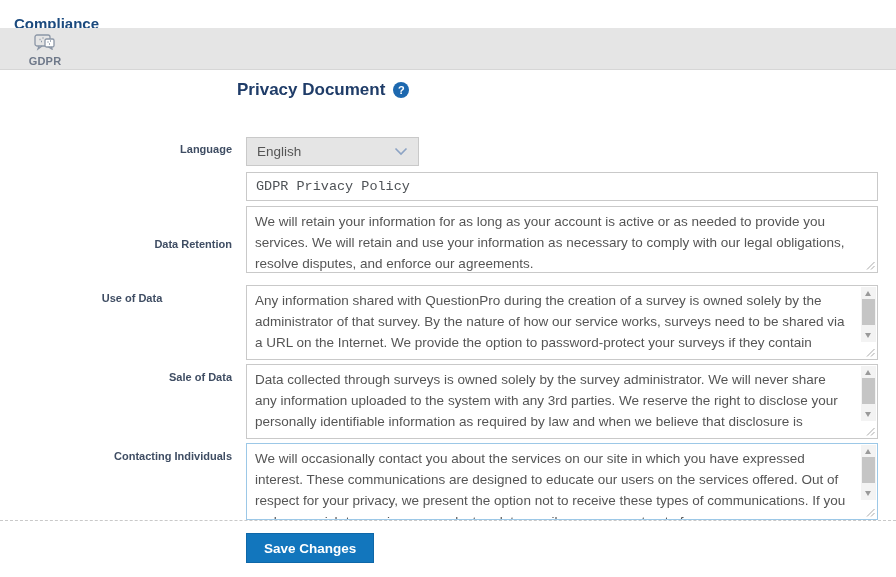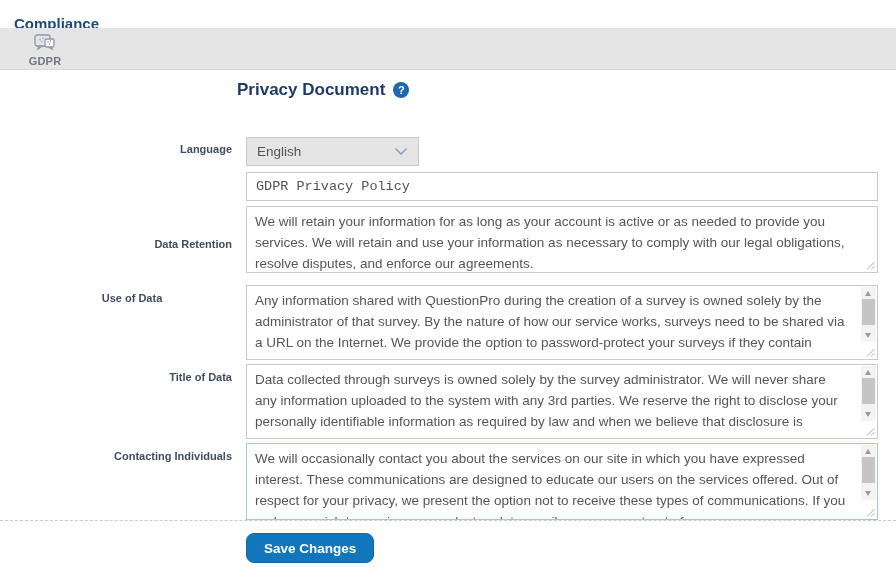--- a/index.html
+++ b/index.html
@@ -44,21 +44,21 @@
   .sb-up, .sb-down { position:absolute; left:4px; width:0; height:0; border-left:3.5px solid transparent;
                      border-right:3.5px solid transparent; cursor:pointer; }
   .sb-up   { top:4px; border-bottom:5px solid #9a9a9a; }
   .sb-down { top:46px; border-top:5px solid #9a9a9a; }
   .sb-thumb { position:absolute; left:1px; top:12px; width:13px; height:26px; background:#c5c5c5; cursor:pointer; }
   .grip { position:absolute; right:2px; bottom:2px; cursor:nwse-resize; }
 
   .dashed-divider { position:absolute; left:0; right:0; top:520px; border-top:1px dashed #c9c9c9; z-index:1; }
 
   .save-btn { position:absolute; left:246px; top:533px; height:30px; padding:0 17px; background:#1276bd;
-              border:1px solid #0e67a8; border-radius:8px; color:#fff; font-family:"Liberation Sans",sans-serif;
+              border:1px solid #0e67a8; border-radius:0; color:#fff; font-family:"Liberation Sans",sans-serif;
               font-size:13.5px; font-weight:700; cursor:pointer; z-index:3; }
 </style>
 </head>
 <body>
 
 <div class="frame">
 
   <div class="topbar">
     <a class="crumb-link">Compliance</a>
   </div>
@@ -107,21 +107,21 @@
     <div class="sb">
       <div class="sb-up"></div>
       <div class="sb-thumb"></div>
       <div class="sb-down"></div>
     </div>
     <svg class="grip" width="10" height="10" viewBox="0 0 10 10">
       <path d="M9.5 2 L2 9.5 M9.5 6 L6 9.5" stroke="#a9a9a9" stroke-width="1" fill="none"></path>
     </svg>
   </div>
 
-  <div class="flabel" style="top:371px;">Title of Data</div>
+  <div class="flabel" style="top:371px;">Sale of Data</div>
   <div class="ta has-scroll" style="top:364px; height:75px;">
     <div class="ta-text">Data collected through surveys is owned solely by the survey administrator. We will never share any information uploaded to the system with any 3rd parties. We reserve the right to disclose your personally identifiable information as required by law and when we believe that disclosure is necessary to protect our rights and/or to comply with a judicial</div>
     <div class="sb">
       <div class="sb-up"></div>
       <div class="sb-thumb"></div>
       <div class="sb-down"></div>
     </div>
     <svg class="grip" width="10" height="10" viewBox="0 0 10 10">
       <path d="M9.5 2 L2 9.5 M9.5 6 L6 9.5" stroke="#a9a9a9" stroke-width="1" fill="none"></path>
     </svg>

